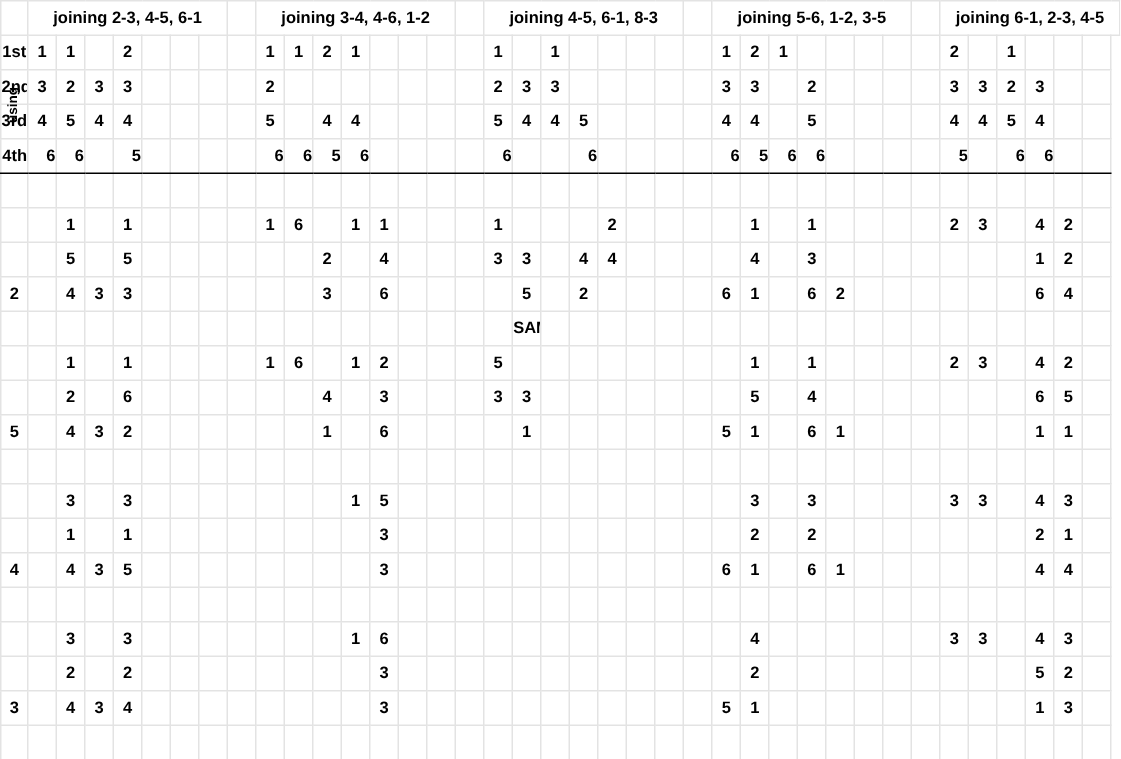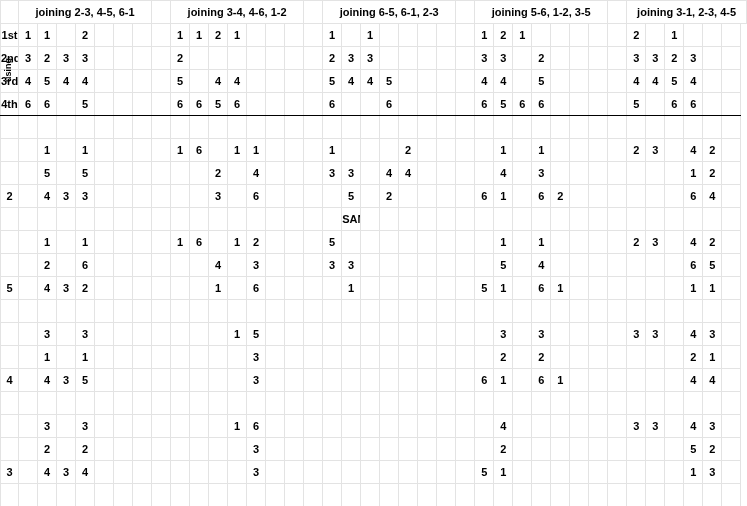--- a/index.html
+++ b/index.html
@@ -41,21 +41,21 @@
   }
   td.blank{}
   
   .k{color:#000000;}
   .r{color:#e8112d;}
   .b{color:#29abe2;}
   .g{color:#00a651;}
   .y{color:#f7b500;}
   .same{font-size:11px;font-weight:bold;text-align:center;color:#000;}
   
-  tr.under td{border-bottom:1px solid #000000;}
+  tr.under td{border-bottom:1px solid #000000;text-align:right;}
   
   #using{
     position:absolute;
     left:-1px;
     top:34px;
     width:18px;height:72px;
     display:flex;align-items:center;justify-content:center;
   }
   #using span{
     transform:rotate(-90deg);
@@ -114,25 +114,25 @@
         <col class="cn">
         <col class="cn">
       </colgroup>
     <tbody id="gridbody">
         <tr>
           <td class="blank"></td>
           <td class="title" colspan="7">joining 2-3, 4-5, 6-1</td>
           <td class="blank"></td>
           <td class="title" colspan="7">joining 3-4, 4-6, 1-2</td>
           <td class="blank"></td>
-          <td class="title" colspan="7">joining 6-5, 6-1, 2-3</td>
+          <td class="title" colspan="7">joining 4-5, 6-1, 8-3</td>
           <td class="blank"></td>
           <td class="title" colspan="7">joining 5-6, 1-2, 3-5</td>
           <td class="blank"></td>
-          <td class="title" colspan="7">joining 3-1, 2-3, 4-5</td>
+          <td class="title" colspan="7">joining 6-1, 2-3, 4-5</td>
         </tr>
         <tr>
           <td class="k">1st</td>
           <td class="k">1</td>
           <td class="k">1</td>
           <td></td>
           <td class="k">2</td>
           <td></td>
           <td></td>
           <td></td>

